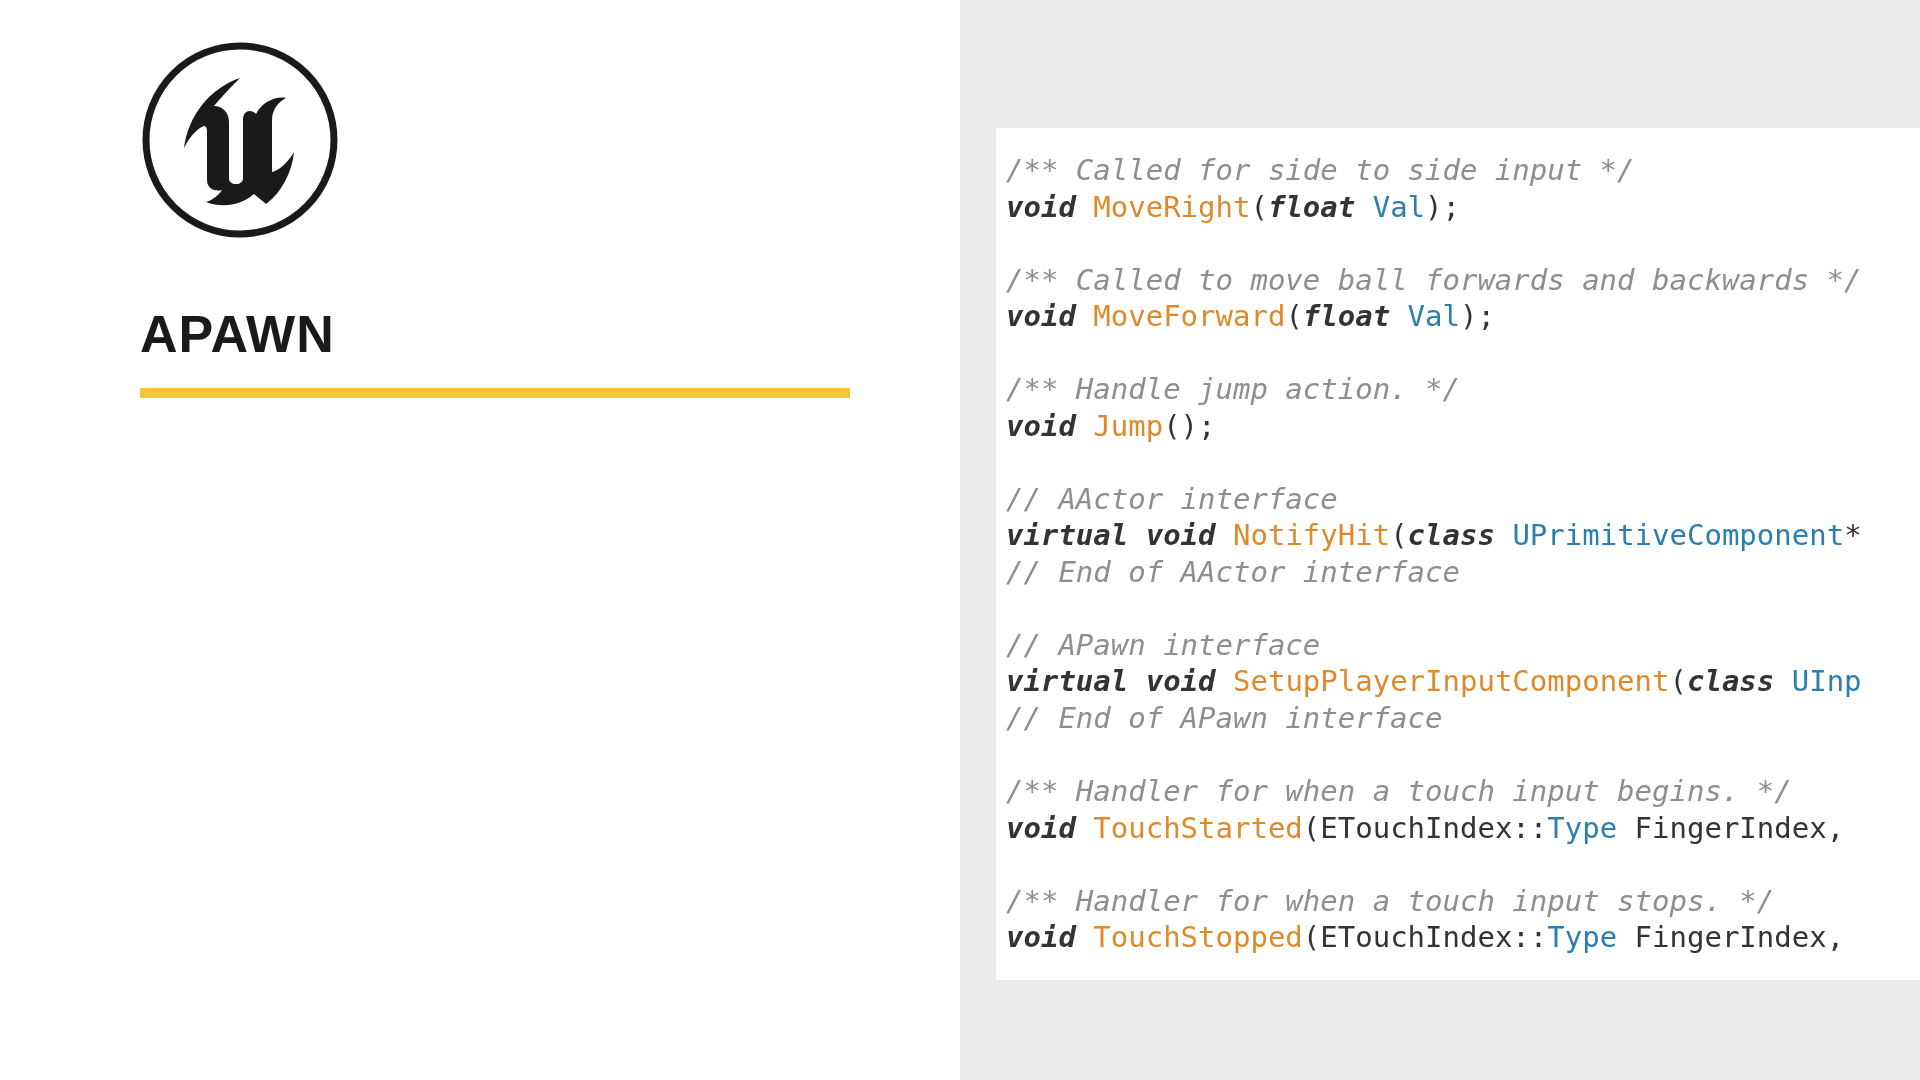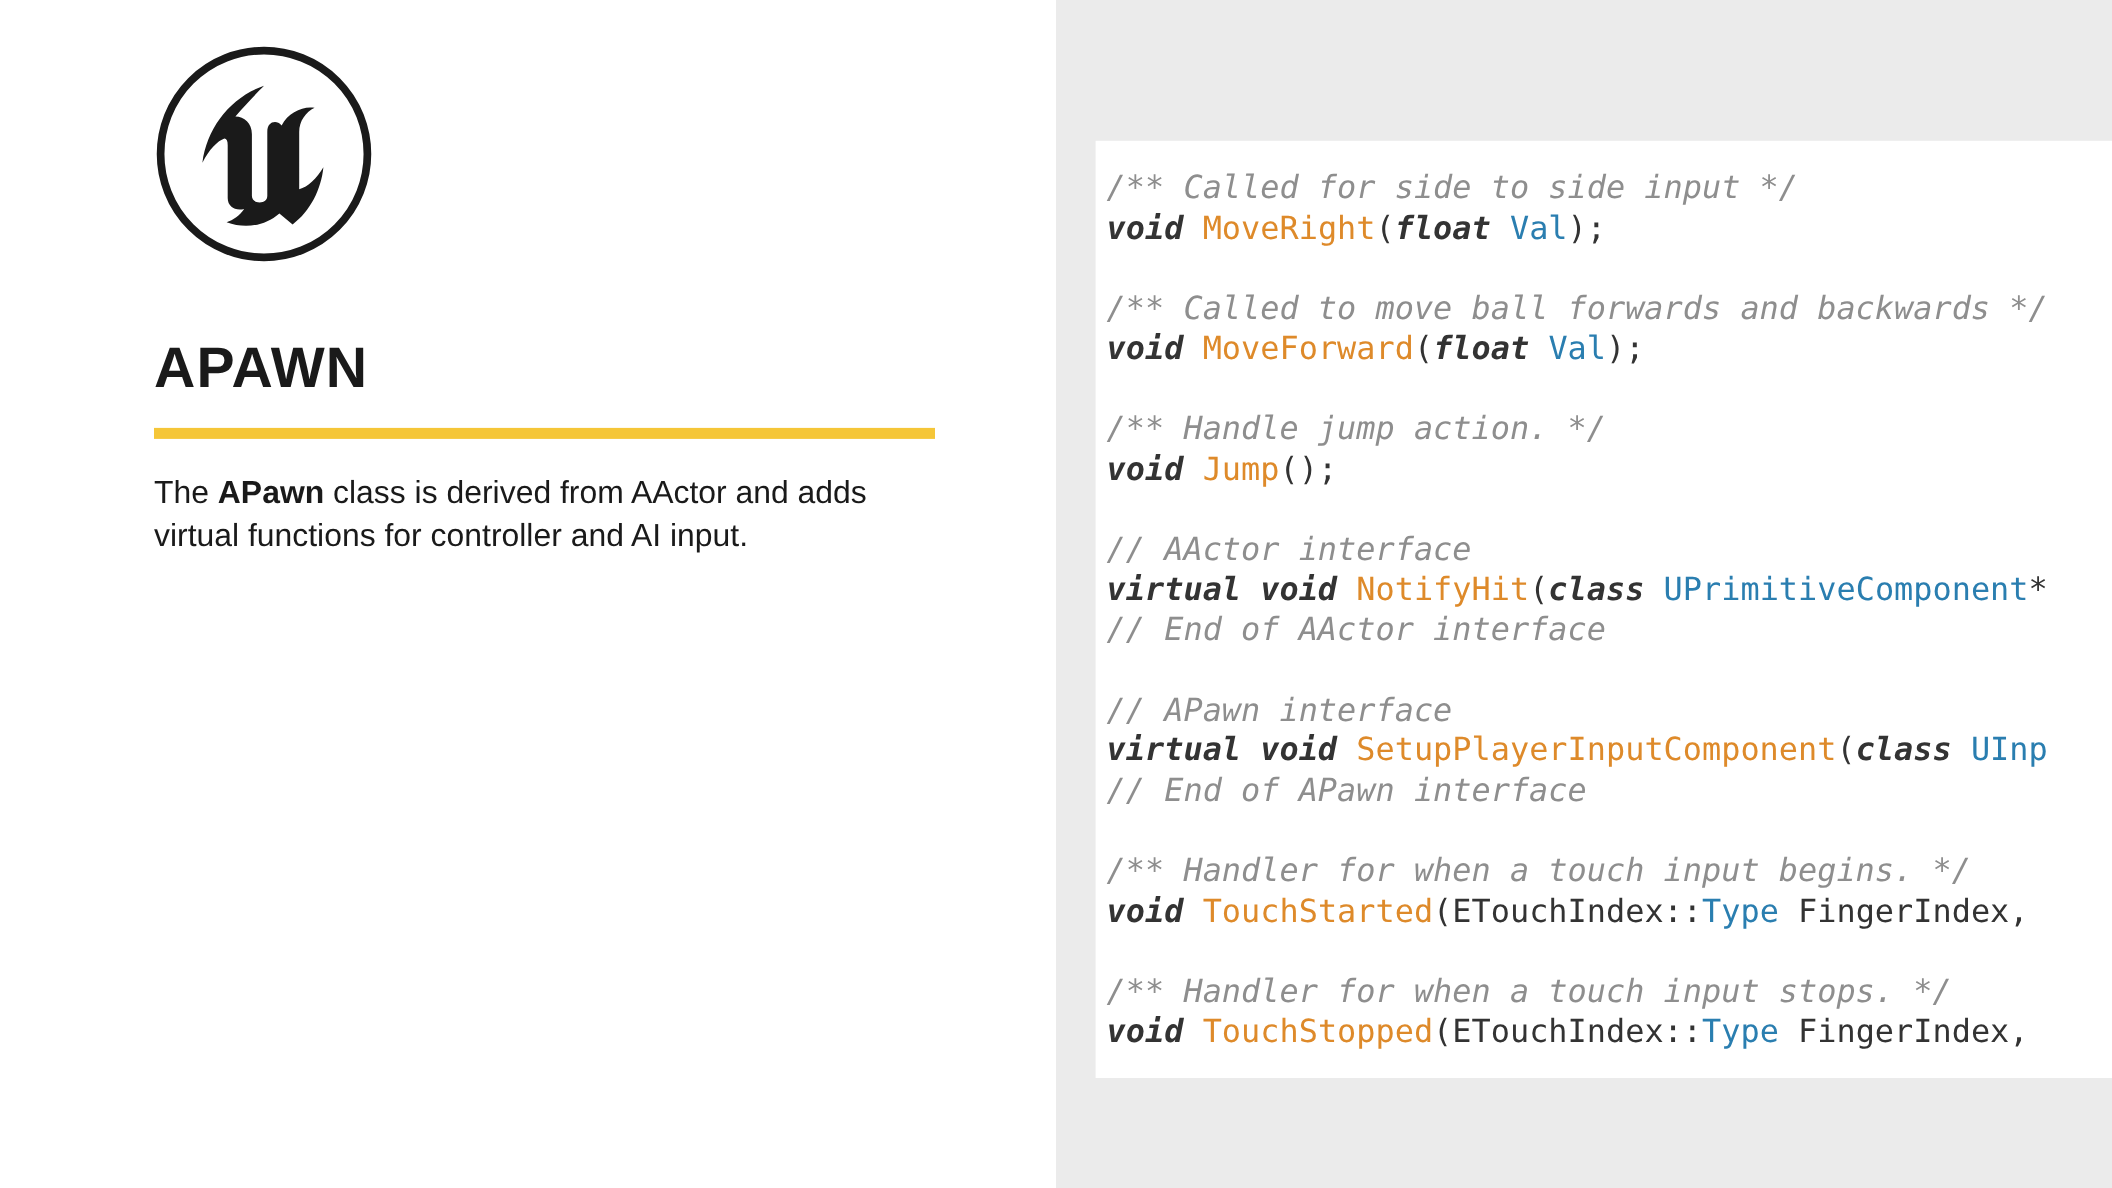--- a/index.html
+++ b/index.html
@@ -113,23 +113,20 @@
           C 92 144, 89 142, 89 138
           L 89 82
           C 89 72, 82 66, 74 66
           C 84 54, 94 44, 100 38
           Z"></path>
       </svg>
     </div>
 
     <div class="title">APAWN</div>
     <div class="rule"></div>
-    <div class="body-text">
-      <span>The </span><b>APawn</b><span> class is derived from AActor and adds virtual functions for controller and AI input.</span>
-    </div>
   </div>
 
   <div class="right-pane">
     <div class="code-box"><span class="c">/** Called for side to side input */</span>
 <span class="kw">void</span> <span class="fn">MoveRight</span><span class="pn">(</span><span class="kw">float</span><span class="ty"> Val</span><span class="pn">);</span>
 
 <span class="c">/** Called to move ball forwards and backwards */</span>
 <span class="kw">void</span> <span class="fn">MoveForward</span><span class="pn">(</span><span class="kw">float</span><span class="ty"> Val</span><span class="pn">);</span>
 
 <span class="c">/** Handle jump action. */</span>

